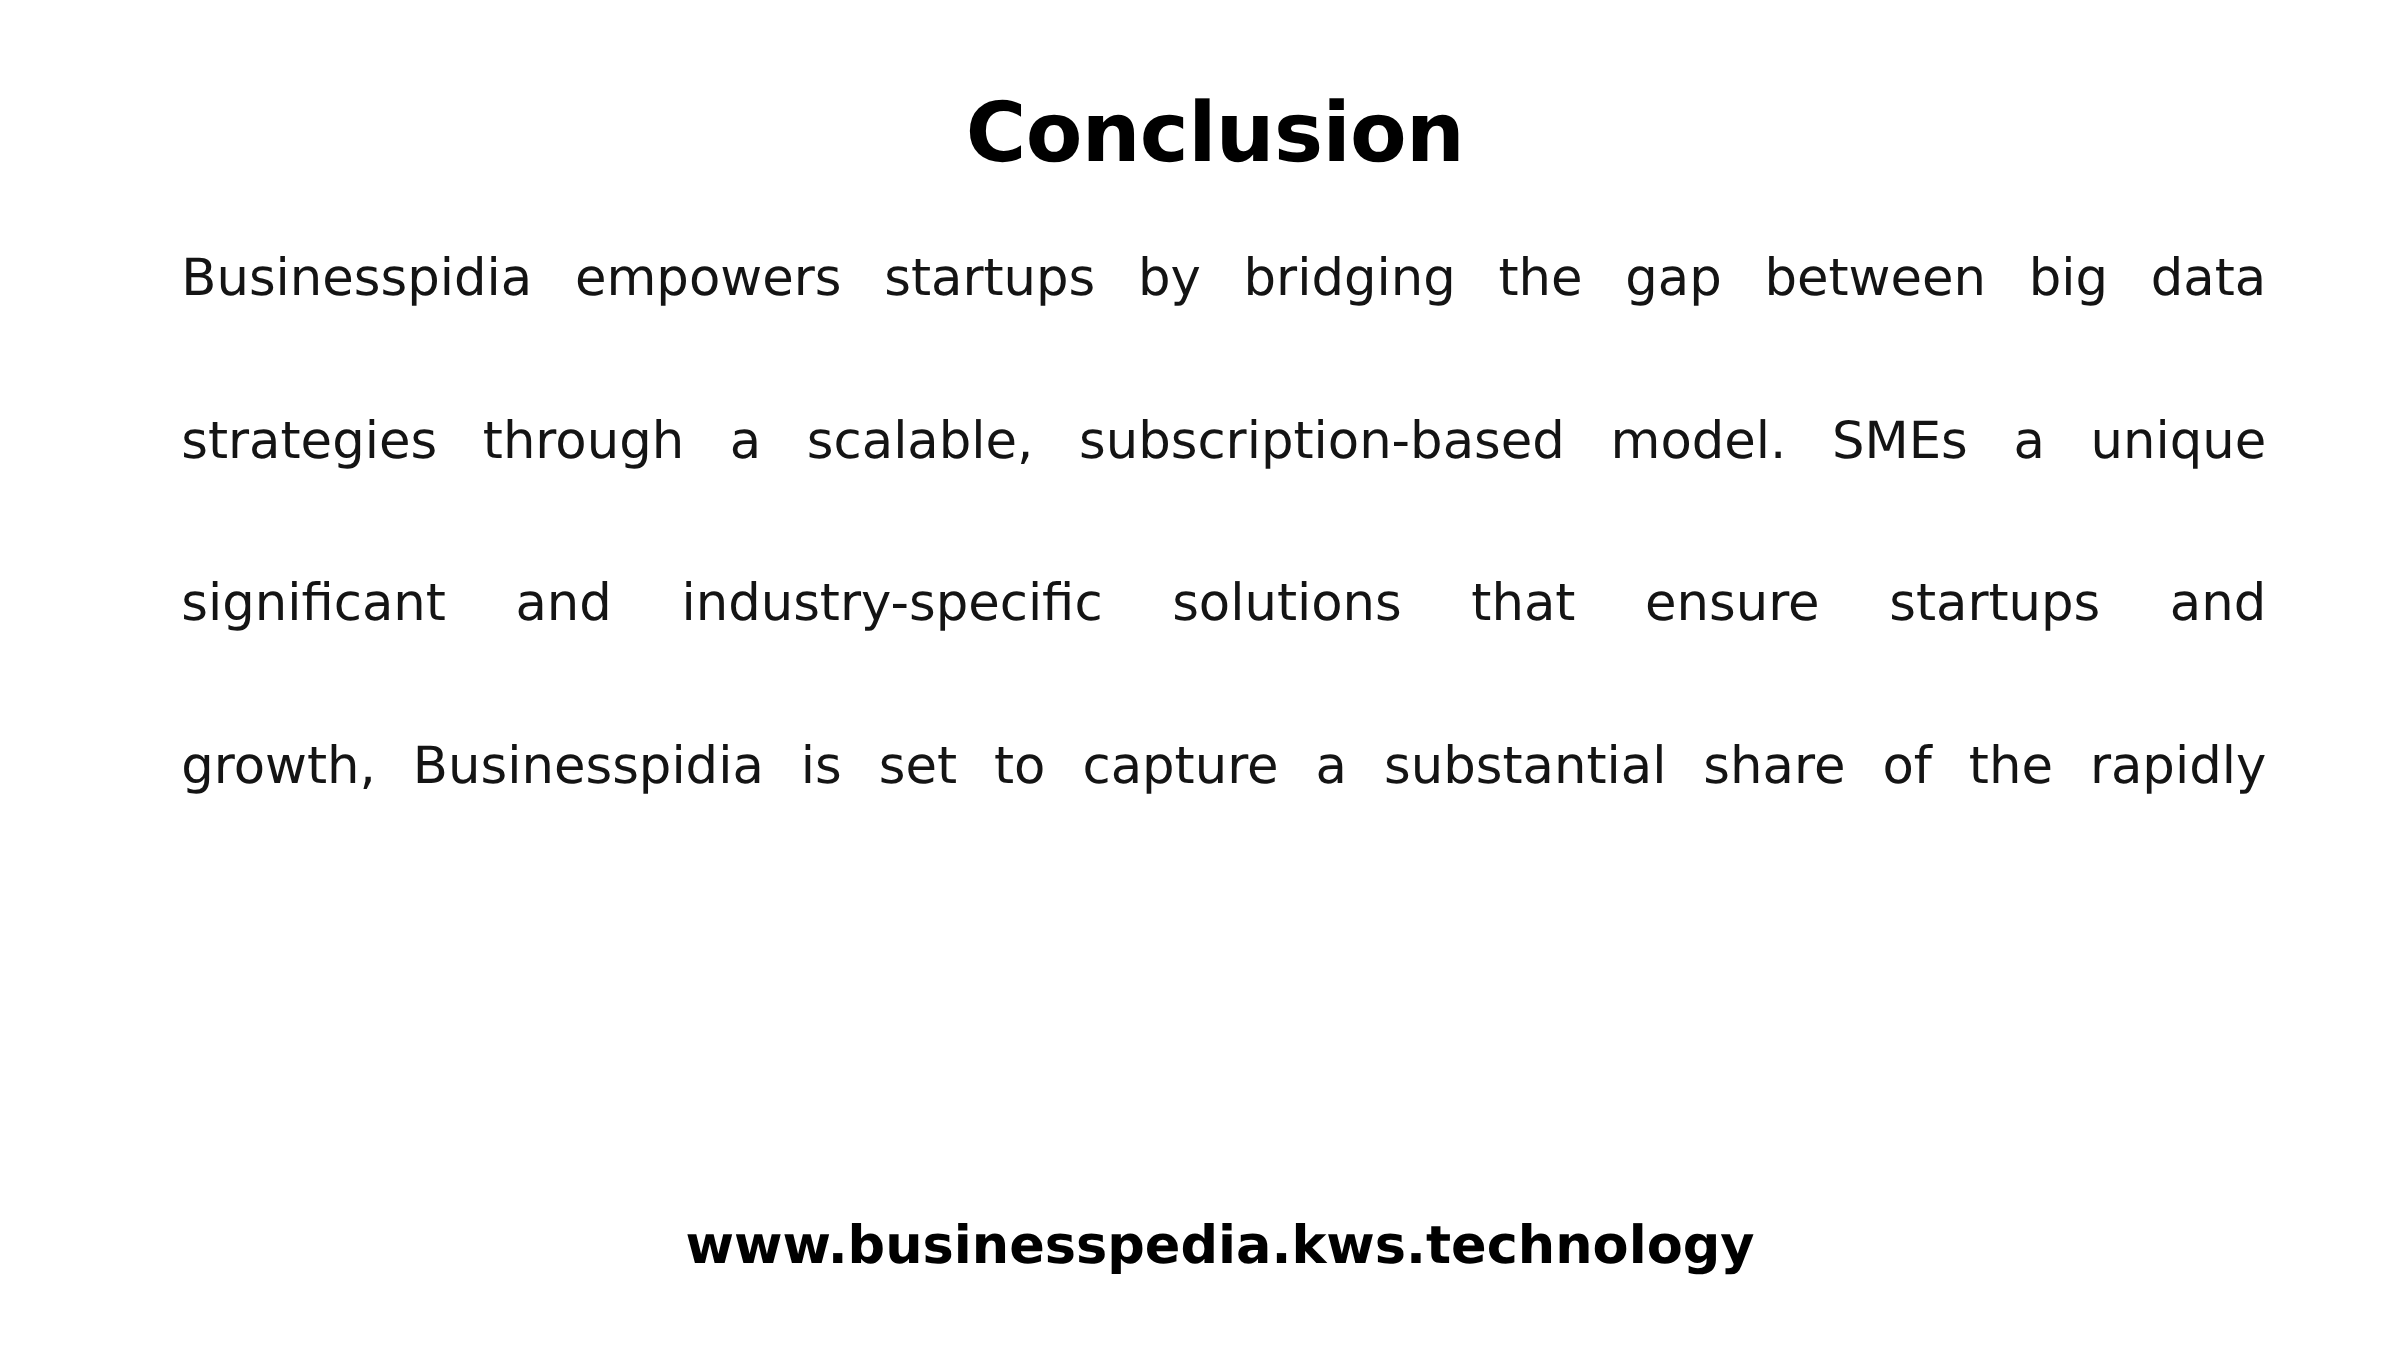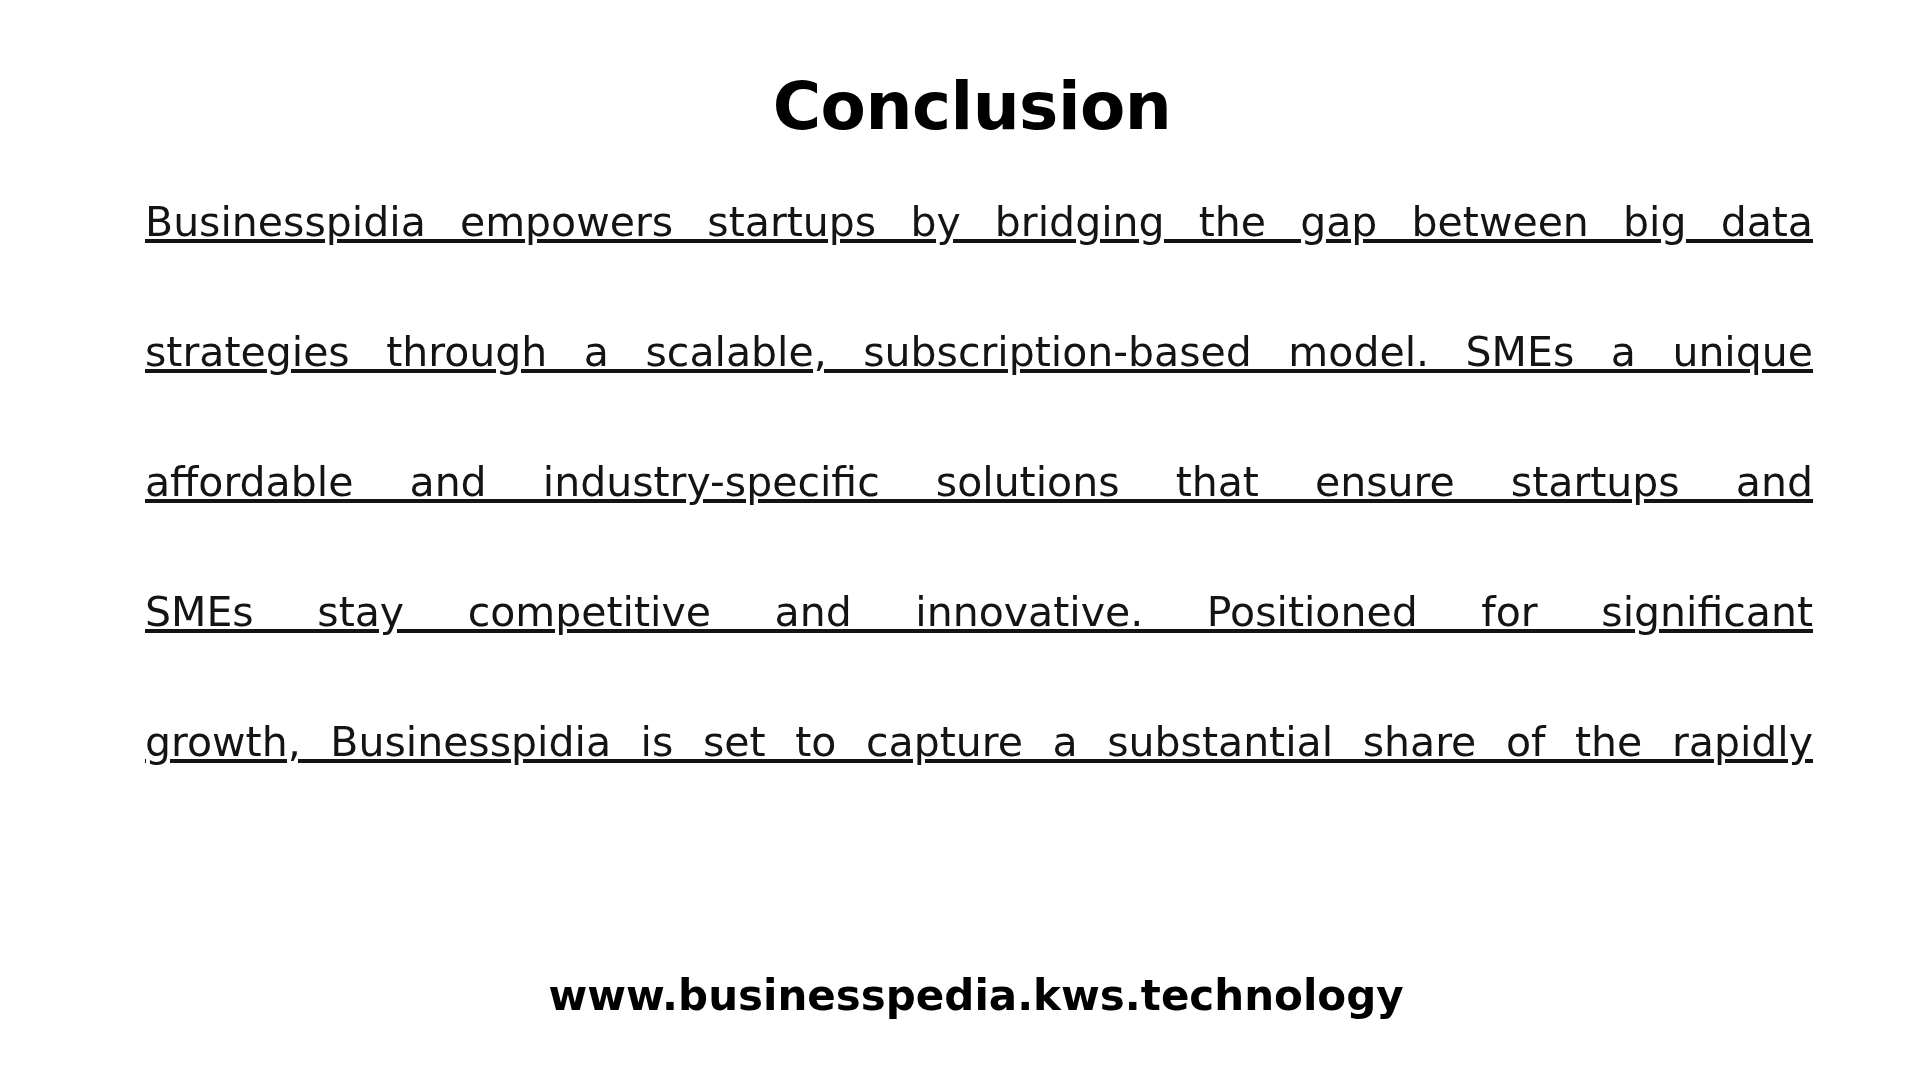--- a/index.html
+++ b/index.html
@@ -59,21 +59,20 @@
     hyphens: none;
     word-spacing: 0px;
   }
 
   
   .body-line {
     display: block;
     text-align: justify;
     text-align-last: justify;
     white-space: pre-wrap;
-    text-decoration: underline;
   }
   .body-line::after {
     content: "";
     display: inline-block;
     width: 100%;
     height: 0;
   }
 
   .footer-url {
     position: absolute;
@@ -94,21 +93,20 @@
 <body>
 
 <div class="slide">
 
   <h1 class="slide-title">Conclusion</h1>
 
   <div class="body-block">
     <p class="body-paragraph">
       <span class="body-line">Businesspidia empowers startups by bridging the gap between big data</span>
         <span class="body-line">strategies through a scalable, subscription-based model. SMEs a unique</span>
-        <span class="body-line">affordable and industry-specific solutions that ensure startups and</span>
-        <span class="body-line">SMEs stay competitive and innovative. Positioned for significant</span>
+        <span class="body-line">significant and industry-specific solutions that ensure startups and</span>
         <span class="body-line">growth, Businesspidia is set to capture a substantial share of the rapidly</span>
     </p>
   </div>
 
   <div class="footer-url">www.businesspedia.kws.technology</div>
 
 </div>
 
 </body></html>

